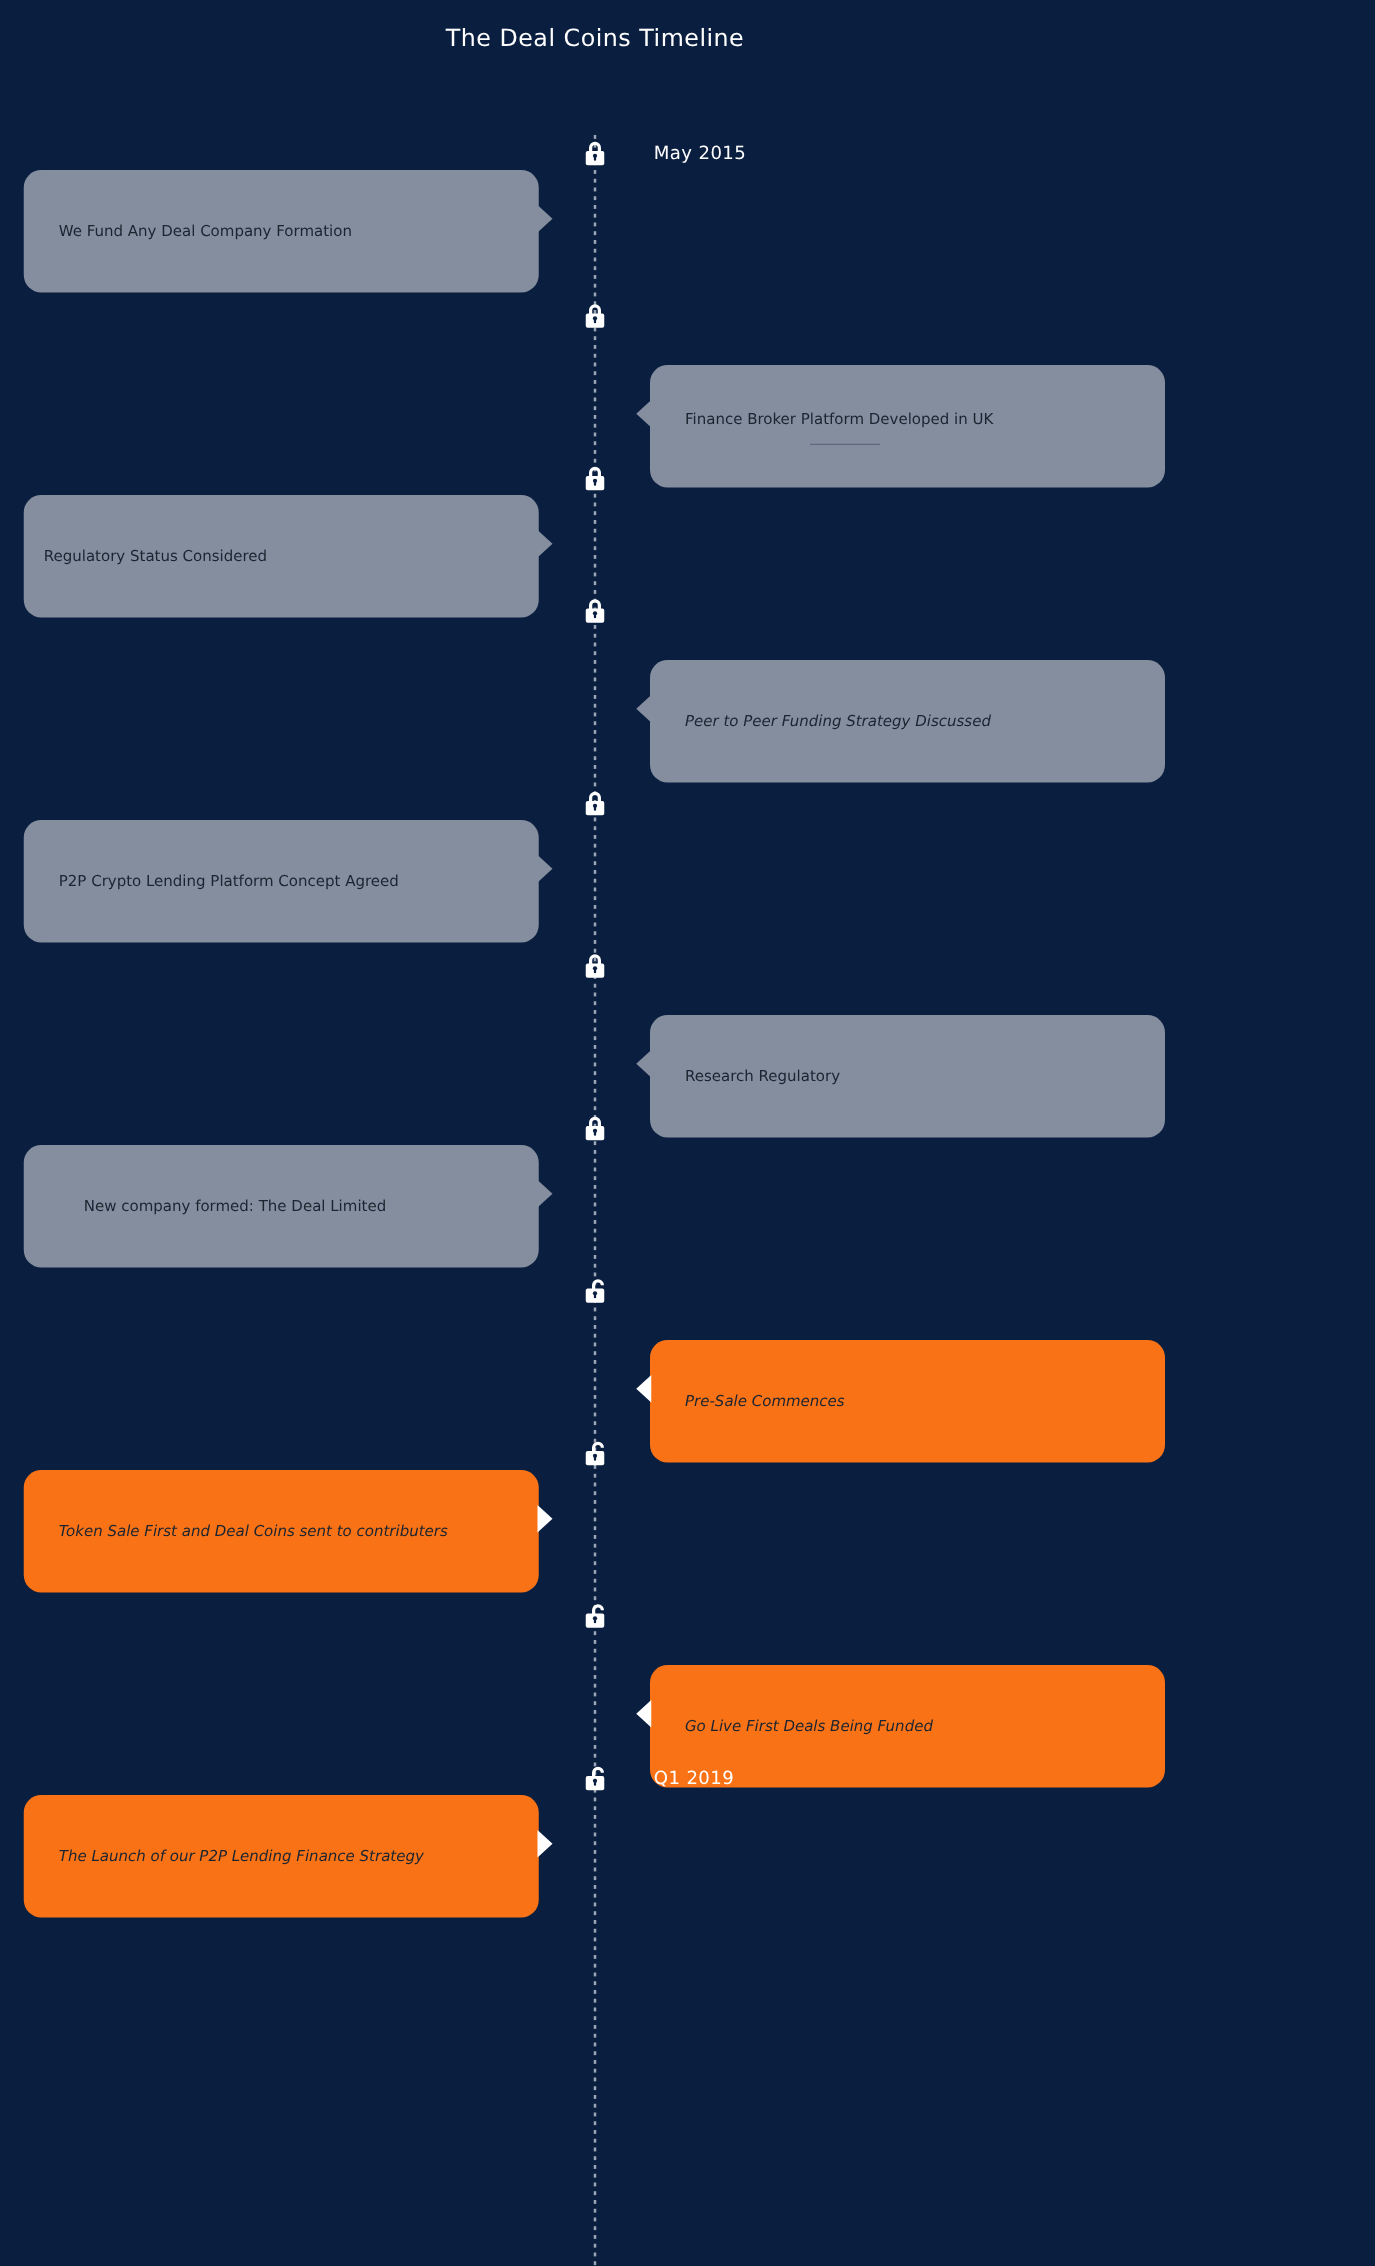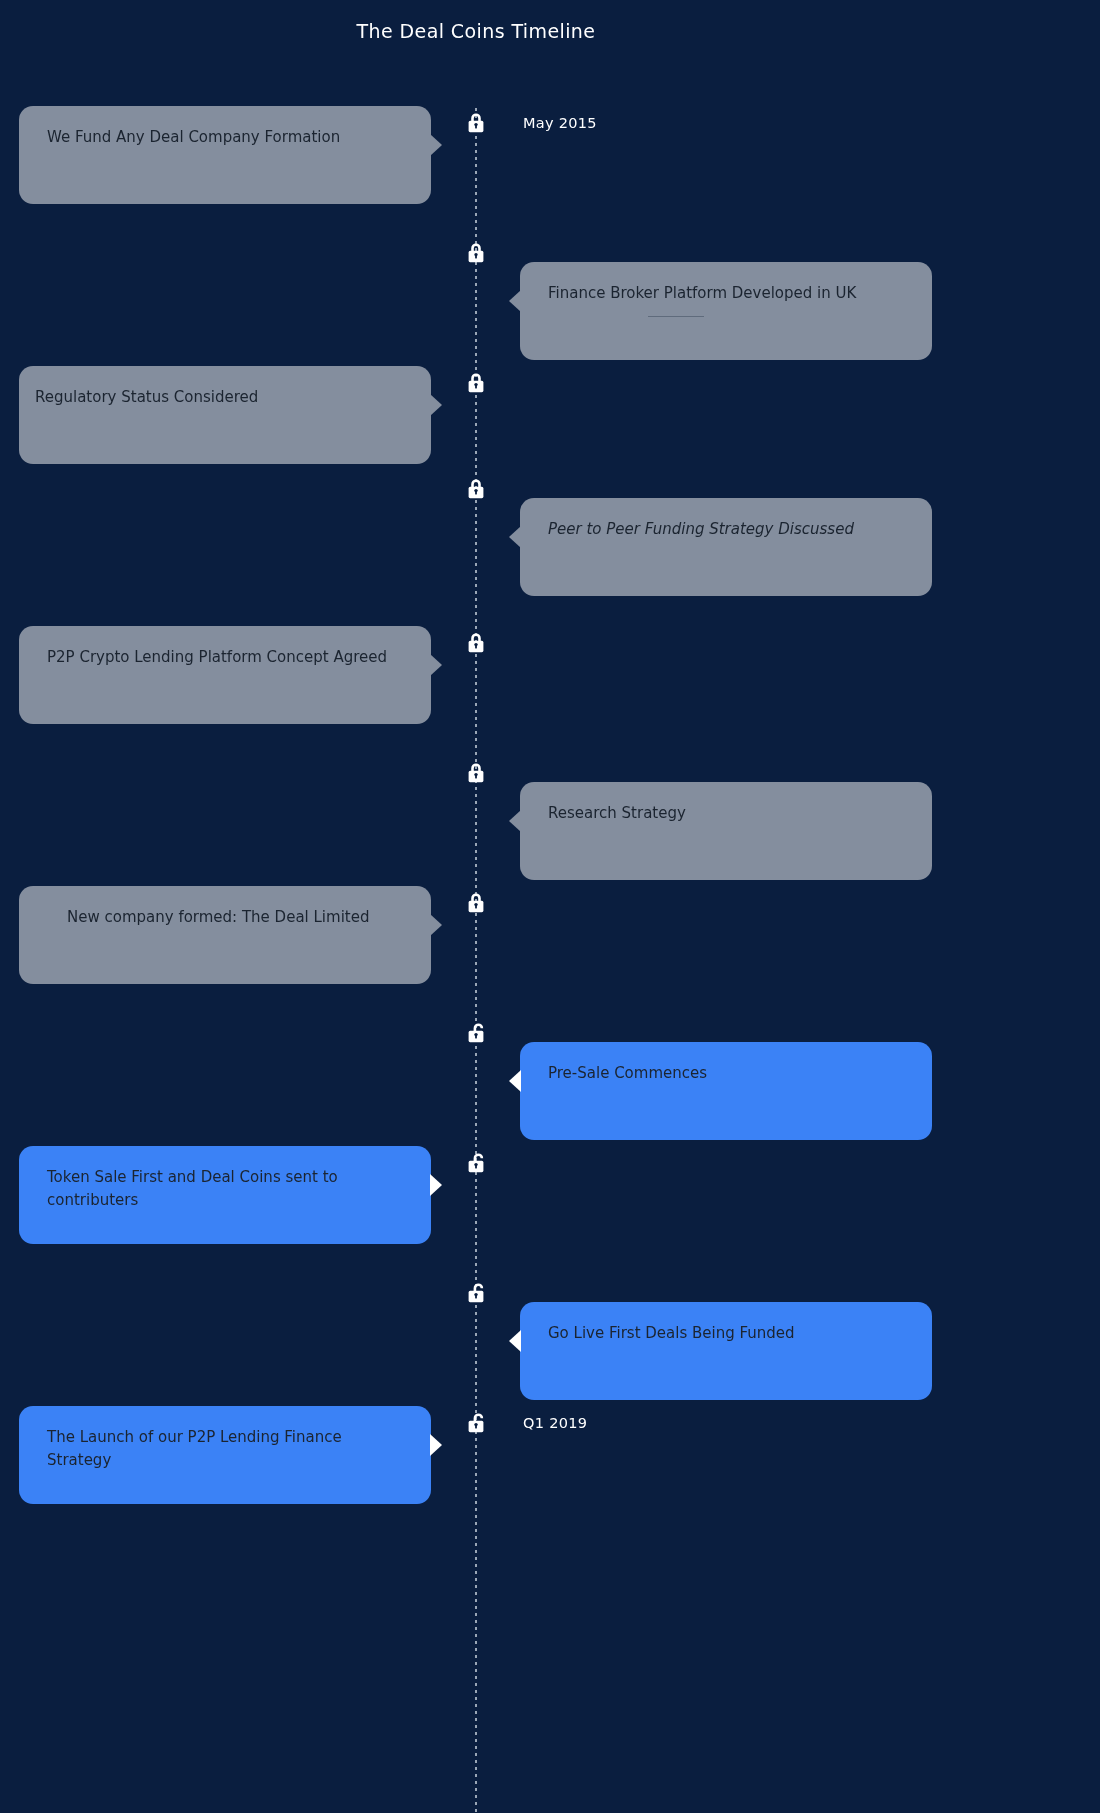--- a/index.html
+++ b/index.html
@@ -48,27 +48,28 @@
   }
 
   
   .bubble {
     position: absolute;
     width: 412px;
     min-height: 98px;
     border-radius: 14px;
     padding: 20px 28px;
     display: flex;
-    align-items: flex-start;
+    align-items: center;
     color: #1b2430;
-    font-size: 15px;
+    font-size: 12px;
     line-height: 1.55;
+    margin-top: 30px;
   }
   .bubble.grey  { background: #848e9e; }
-  .bubble.white { background: #3b82f6; }
+  .bubble.white { background: #f97316; font-style: italic; }
 
   .bubble.left  { left: 19px; }
   .bubble.right { left: 520px; }
 
   
   .bubble .tail {
     position: absolute;
     top: 28px;
     width: 0;
     height: 0;
@@ -192,21 +193,21 @@
           <path d="M7.2 11.2 V8.2 a4.8 4.8 0 0 1 9.6 0 v3 h-2.6 V8.2 a2.2 2.2 0 0 0 -4.4 0 v3 z" fill="#ffffff"></path>
           <rect x="4.6" y="10.8" width="14.8" height="11.4" rx="1.6" fill="#ffffff"></rect>
           <rect x="11.1" y="14.2" width="1.8" height="4.4" rx="0.9" fill="#0a1e3f"></rect>
           <circle cx="12" cy="14.6" r="1.7" fill="#0a1e3f"></circle>
         </svg></div>
     </div>
     <div class="timeline-row" style="top: 760px;">
       <div class="bubble right grey" style="top: 22px;">
         <span class="tail"></span>
         <div>
-          <span class="bubble-text">Research Strategy</span>
+          <span class="bubble-text">Research Regulatory</span>
         </div>
       </div>
       <div class="lock-icon" style="top: 0px;"><svg viewBox="0 0 24 26" width="24" height="26">
           <path d="M7.2 11.2 V8.2 a4.8 4.8 0 0 1 9.6 0 v3 h-2.6 V8.2 a2.2 2.2 0 0 0 -4.4 0 v3 z" fill="#ffffff"></path>
           <rect x="4.6" y="10.8" width="14.8" height="11.4" rx="1.6" fill="#ffffff"></rect>
           <rect x="11.1" y="14.2" width="1.8" height="4.4" rx="0.9" fill="#0a1e3f"></rect>
           <circle cx="12" cy="14.6" r="1.7" fill="#0a1e3f"></circle>
         </svg></div>
     </div>
     <div class="timeline-row" style="top: 890px;">

